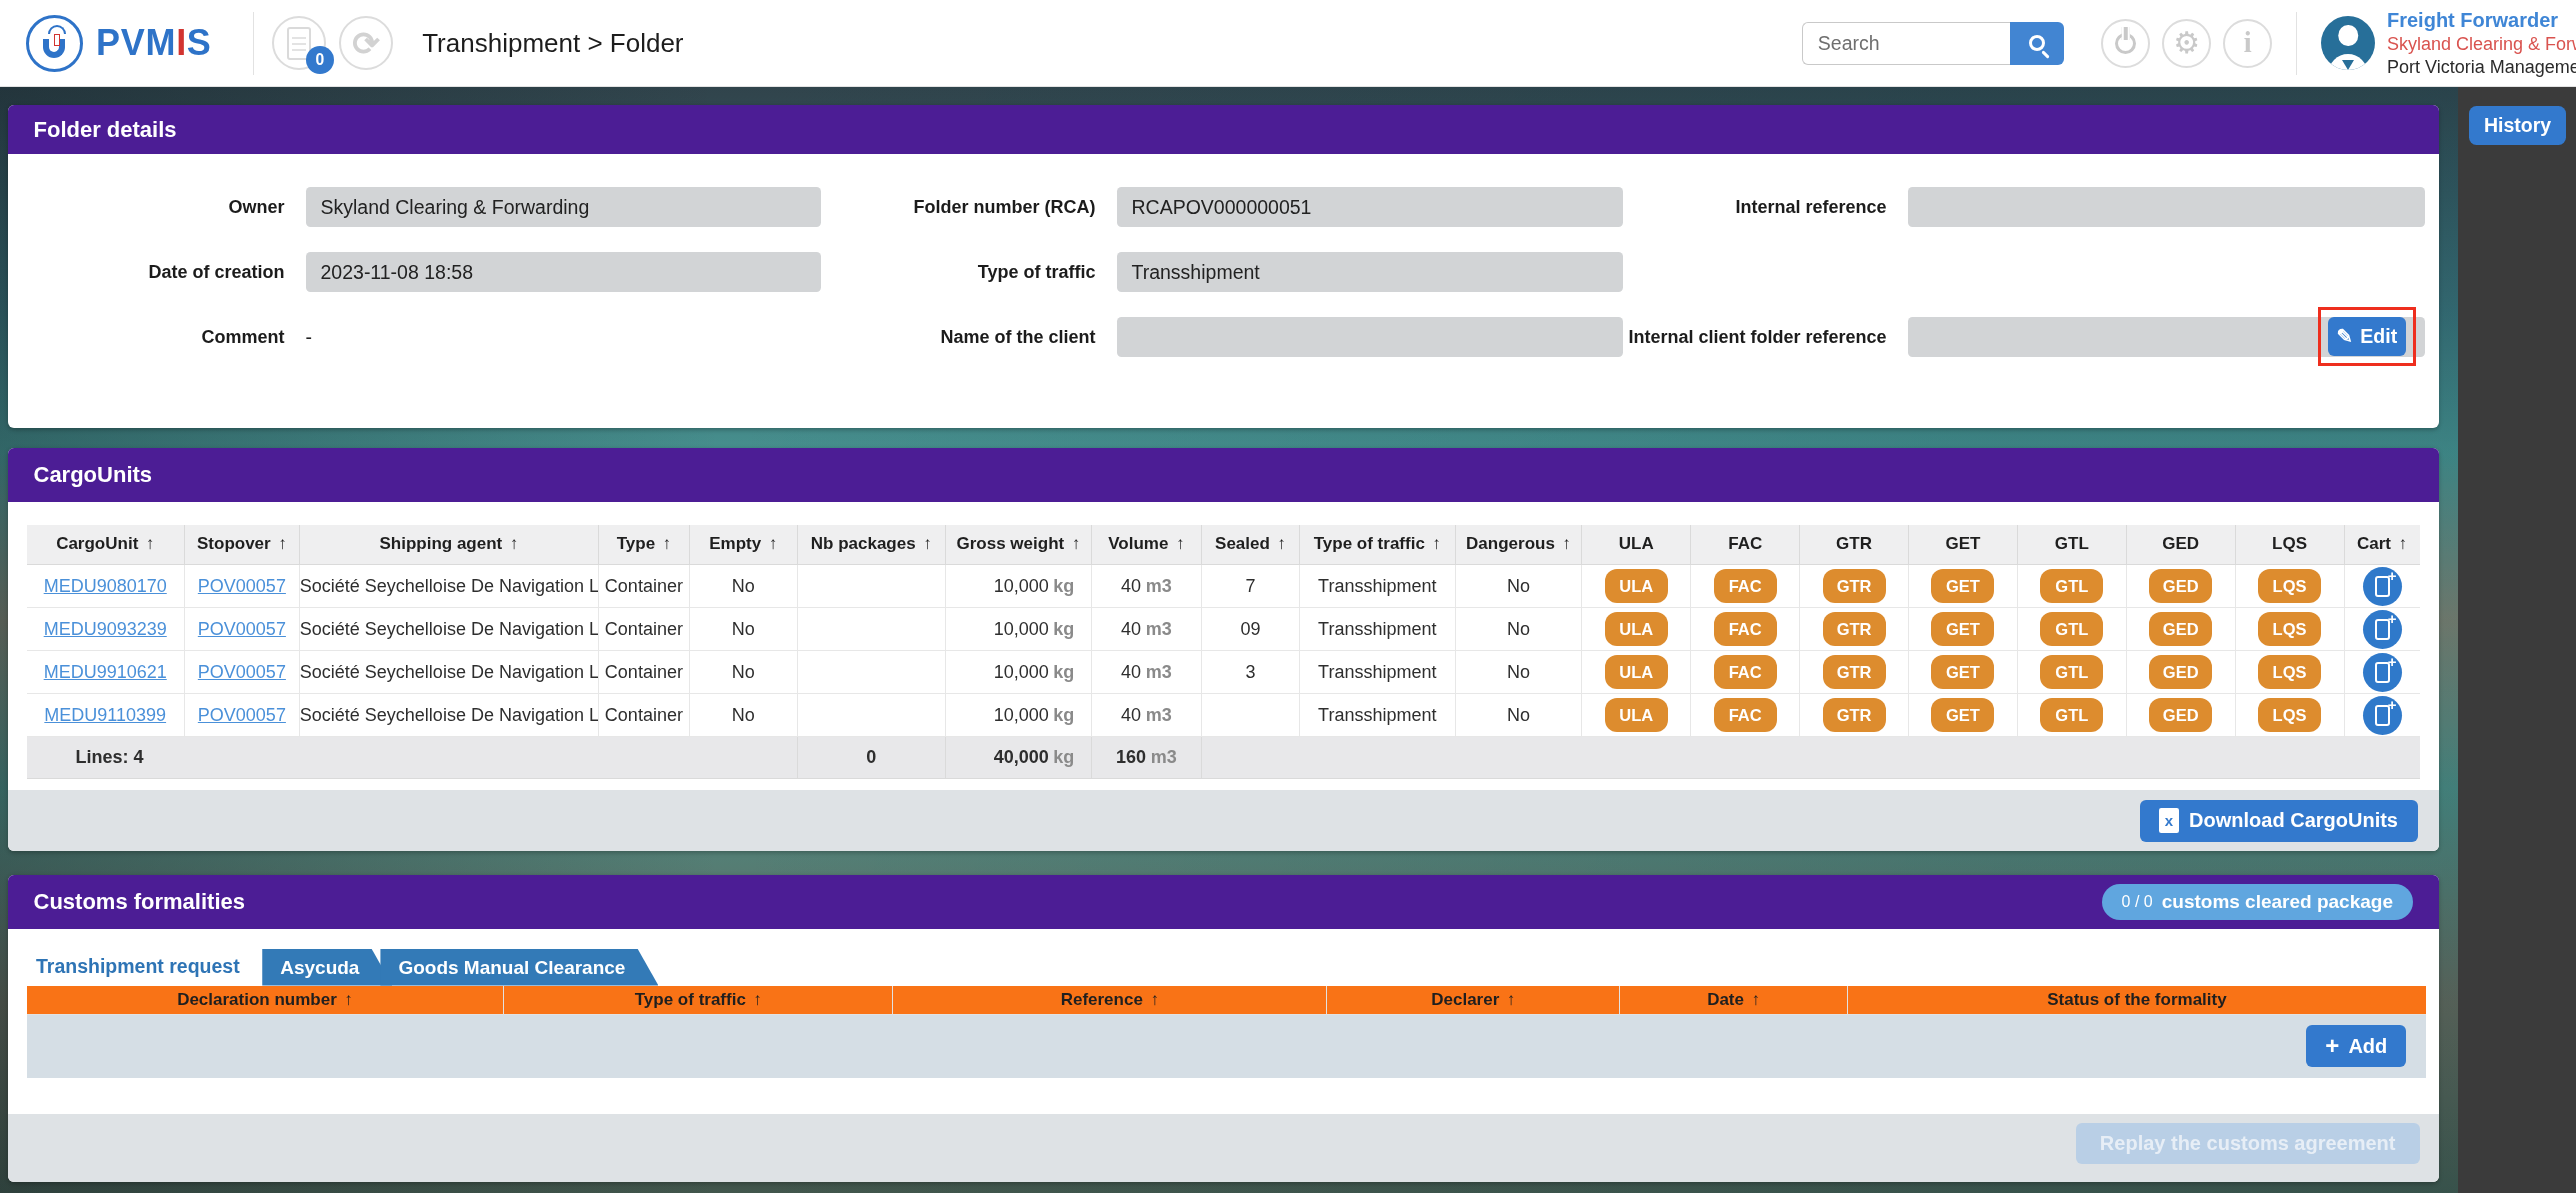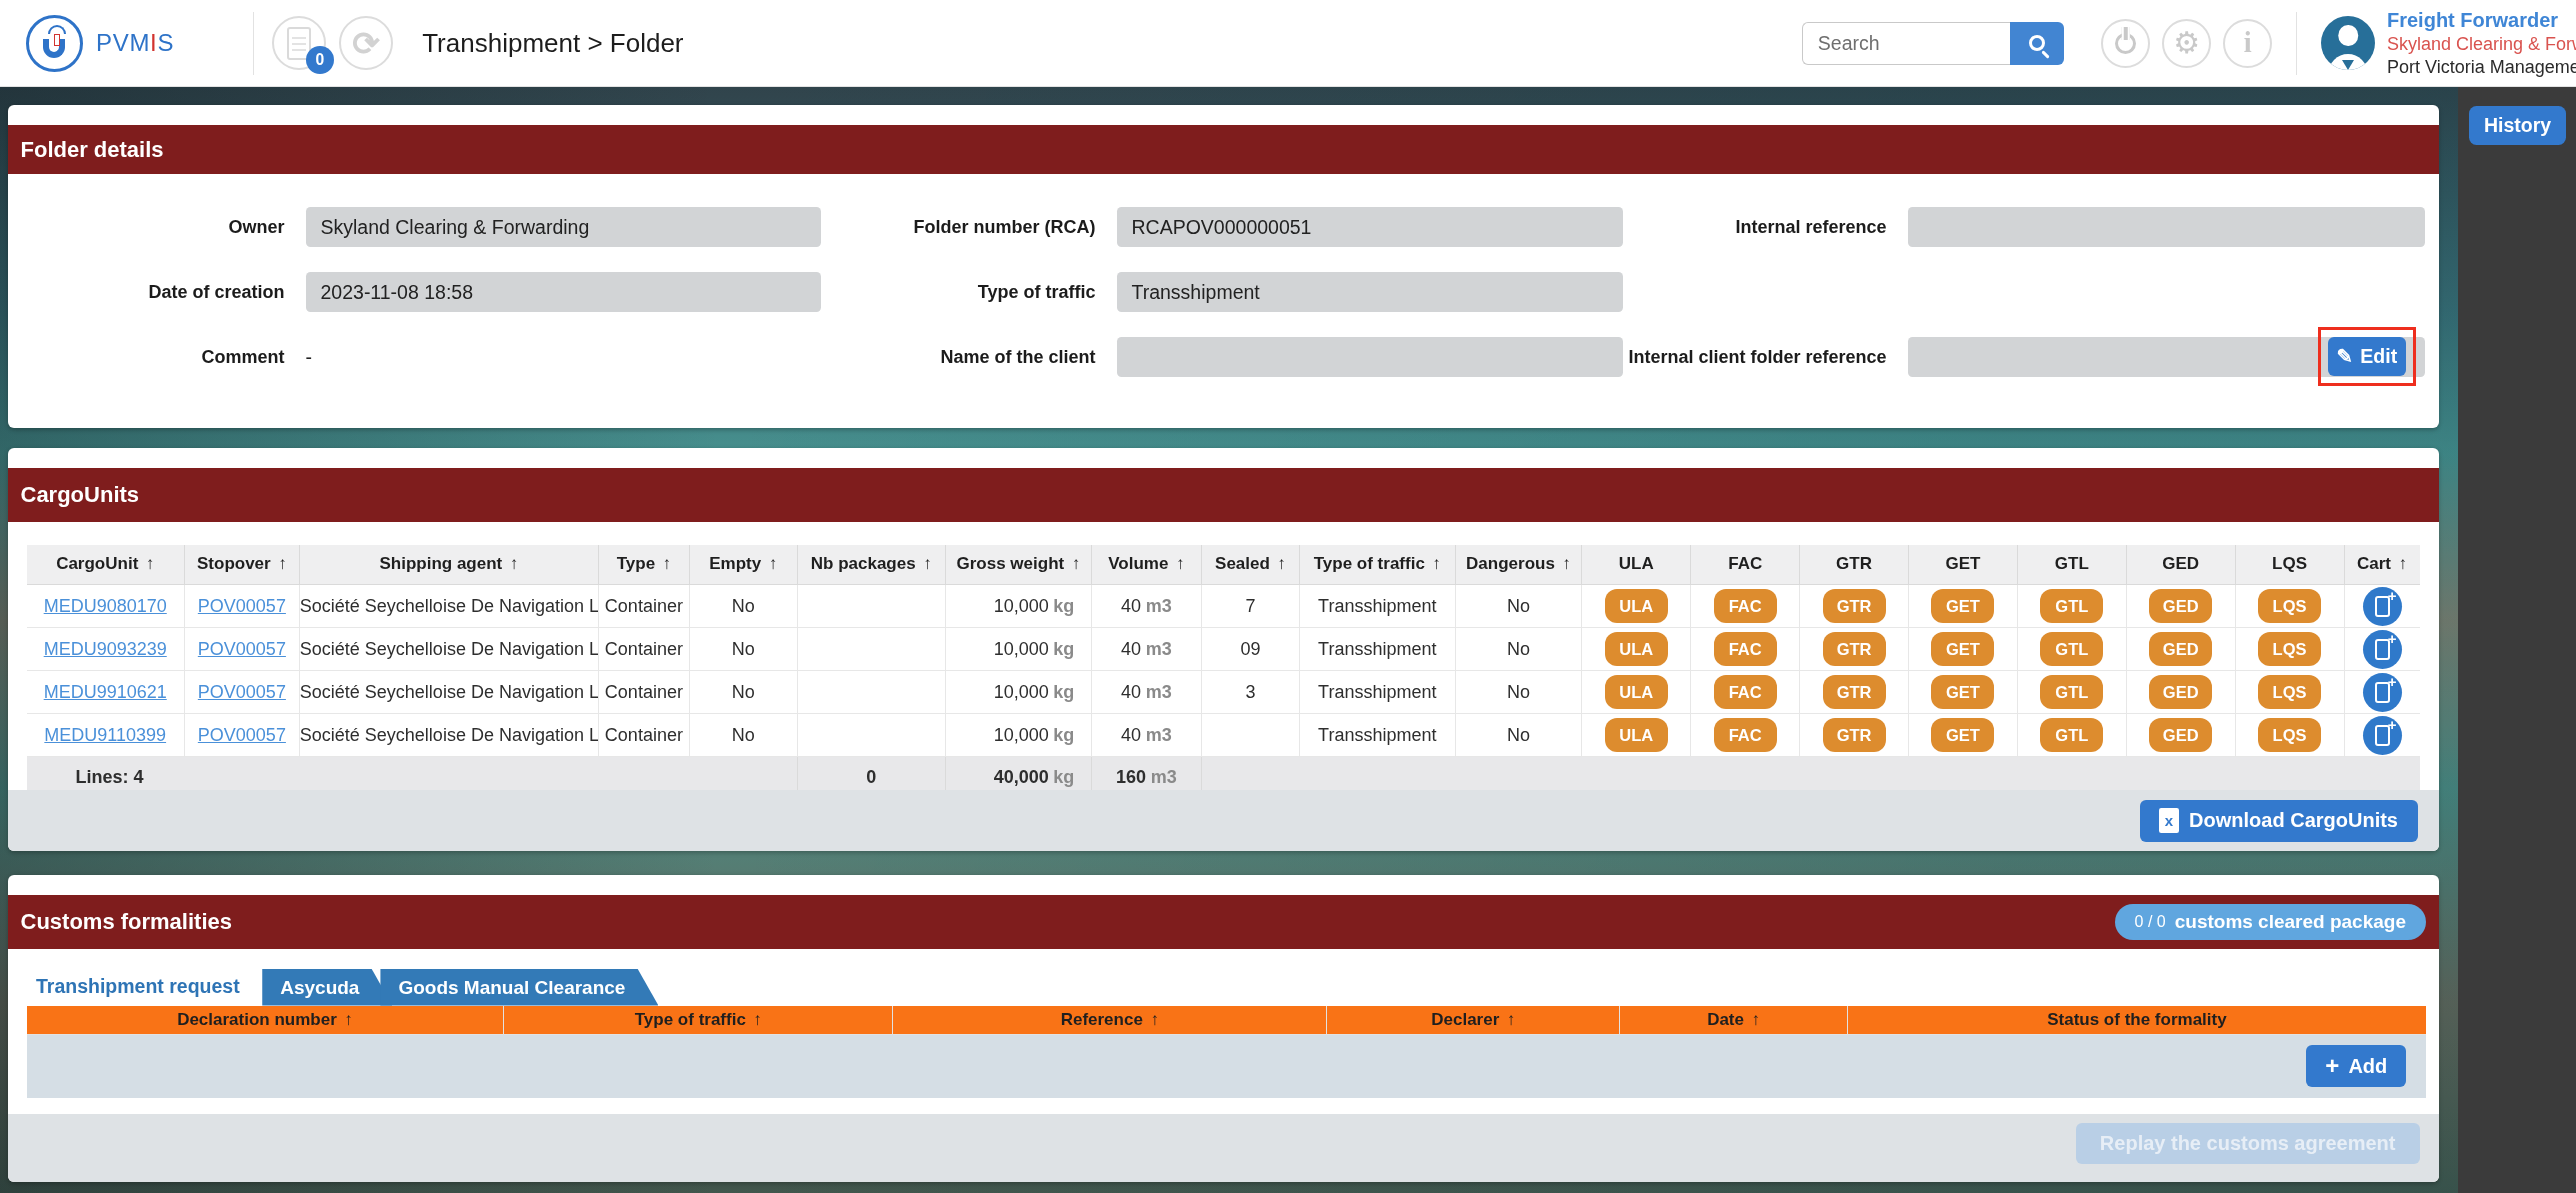--- a/index.html
+++ b/index.html
@@ -14,21 +14,21 @@
   
   .topbar { position:absolute; left:0; top:0; width:2576px; height:87px; background:#fff;
     border-bottom:0.7px solid #e3e3e3; display:flex; align-items:center; z-index:5; }
   .brand { display:flex; align-items:center; width:253px; padding-left:25.5px; }
   .logo-ring { width:57px; height:57px; border:3.7px solid #2e73c8; border-radius:50%;
     display:flex; align-items:center; justify-content:center; position:relative; flex:0 0 auto; }
   .logo-u { width:22.5px; height:19.5px; border:6px solid #2e73c8; border-top:none; border-radius:0 0 12px 12px; margin-top:10.5px; }
   .logo-red { position:absolute; top:16.5px; left:25.5px; width:6px; height:12px; border:1.5px solid #d23430; background:#fff; }
   .logo-arc { position:absolute; top:7.5px; left:19.5px; width:18px; height:9px; border:2.2px solid #2e73c8;
     border-bottom:none; border-radius:9px 9px 0 0; }
-  .brand-name { font-size:24px; font-weight:normal; color:#2e73c8; margin-left:13.5px; letter-spacing:0.7px; }
+  .brand-name { font-size:36px; font-weight:bold; color:#2e73c8; margin-left:13.5px; letter-spacing:0.7px; }
   .brand-name .red-i { color:#d23430; }
   .vdiv { width:0.7px; height:63px; background:#e2e2e2; flex:0 0 auto; }
   .circle-btn { width:54px; height:54px; border:2.2px solid #dcdcdc; border-radius:50%;
     display:flex; align-items:center; justify-content:center; position:relative; background:#fff; flex:0 0 auto; }
   .nav-icons { display:flex; align-items:center; margin-left:18px; }
   .nav-icons .circle-btn + .circle-btn { margin-left:13.5px; }
   .doc-glyph { width:24px; height:33px; border:2.2px solid #dadada; border-radius:3px; padding:4.5px 3px; }
   .doc-glyph i { display:block; height:100%;
     background:repeating-linear-gradient(#fff 0 3.7px, #e3e3e3 3.7px 6px); }
   .badge-count { position:absolute; right:-10.5px; bottom:-6px; width:28.5px; height:28.5px; border-radius:50%;
@@ -65,22 +65,22 @@
   .u-role { color:#3f86d6; font-weight:bold; font-size:20px; }
   .u-company { color:#d9534f; font-size:18px; }
   .u-org { color:#2b2b2b; font-size:18px; }
   
   .dark-strip { position:absolute; left:2458px; top:87px; width:118px; bottom:0; background:#3b3b3b; }
   .history-btn { position:absolute; left:2469px; top:106px; width:97px; height:39px; background:#3379cd; color:#fff;
     border:none; border-radius:7.5px; font-size:19.5px; font-weight:bold; cursor:pointer; font-family:inherit; z-index:6; }
   
   .panel { position:absolute; left:7.5px; width:2431px; background:#fff; border-radius:6px; overflow:hidden;
     box-shadow:0 1.5px 4.5px rgba(0,0,0,.25); }
-  .panel-header { background:#7f1d1d; color:#fff; font-weight:bold; font-size:22px;
-    display:flex; align-items:center; padding:0 13px;margin-top:20px; }
+  .panel-header { background:#4c1d95; color:#fff; font-weight:bold; font-size:22px;
+    display:flex; align-items:center; padding:0 26px; }
   
   .folder-panel { top:105px; height:323px; }
   .folder-panel .panel-header { height:49px; }
   .folder-body { position:relative; padding-top:33px; }
   .f-grid { display:grid; grid-template-columns:813px 802px 1fr; }
   .f-cell { display:flex; align-items:center; height:40px; margin-bottom:25px; }
   .f-label { font-weight:bold; font-size:18px; color:#1c1c1c; text-align:right; padding-right:21px; flex:0 0 auto; }
   .c1 .f-label { width:298px; } .c2 .f-label { width:296px; } .c3 .f-label { width:285px; }
   .c3 { padding-right:13.5px; }
   .f-input { flex:1; height:40px; background:#d2d4d6; border-radius:4.5px; font-size:19.5px; color:#222;

